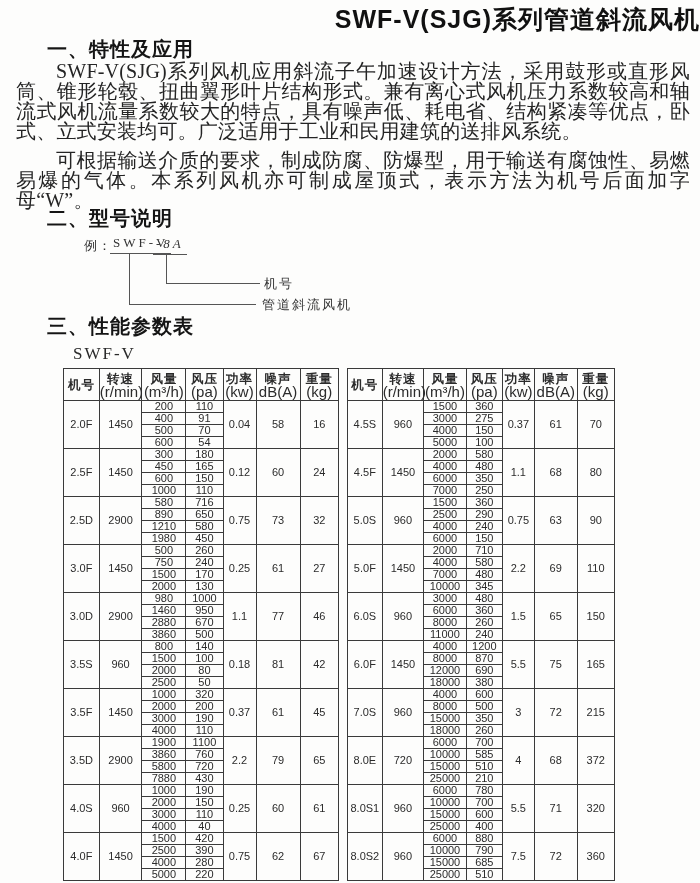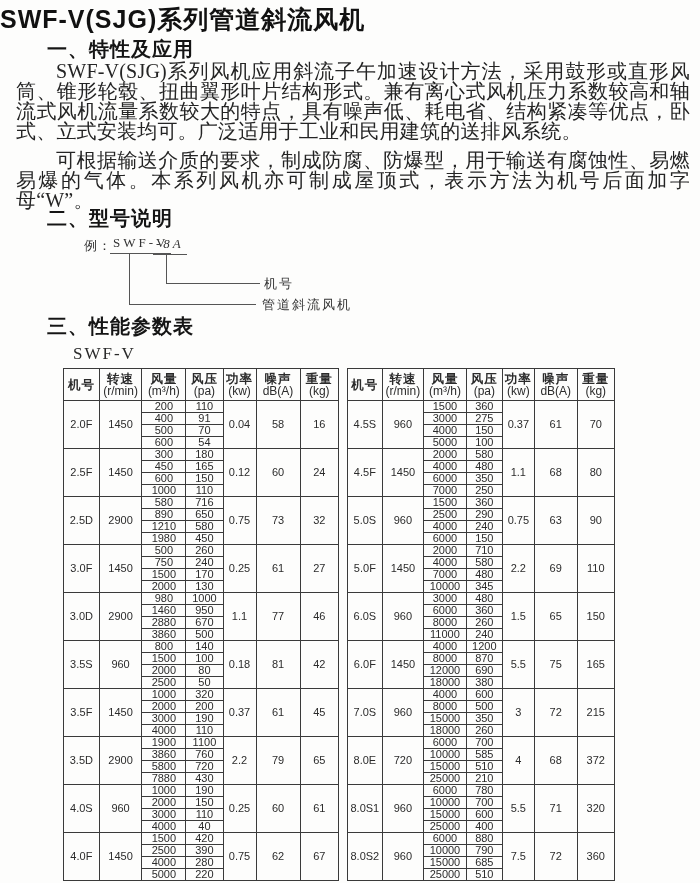--- a/index.html
+++ b/index.html
@@ -8,21 +8,21 @@
     position:relative;
     width:700px; height:883px;
     margin:0 auto;
     background:#fdfdfc;
     color:#222;
     font-family:"Liberation Serif","DejaVu Serif",serif;
     overflow:hidden;
   }
   .doc-title {
     position:absolute; top:3px; left:0; width:100%;
-    text-align:left;
+    text-align:right;
     font-family:"Liberation Sans","DejaVu Sans",sans-serif;
     font-weight:700; font-size:25px; letter-spacing:1px; color:#111;
   }
   .sec-heading {
     position:absolute; left:16px;
     font-family:"Liberation Sans","DejaVu Sans",sans-serif;
     font-weight:700; font-size:20px; letter-spacing:1px; color:#151515;margin-left:31px;
   }
   #heading-features { top:36px; }
   #heading-model { top:205px; }
@@ -63,21 +63,21 @@
   }
   #table-left { left:63px; width:276px; }
   #table-right { left:347px; width:268px; }
   .spec-table th, .spec-table td {
     border:1px solid #3a3a3a;
     text-align:center; vertical-align:middle;
     padding:0;
   }
   .spec-table th { font-weight:700; height:32px; }
   .spec-table th .lbl { font-size:12.5px; line-height:14px; letter-spacing:1px; }
-  .spec-table th .sub { font-size:12px; line-height:11px; font-weight:400; letter-spacing:0; }
+  .spec-table th .sub { font-size:15px; line-height:11px; font-weight:400; letter-spacing:0; }
   .spec-table td { font-size:11px; height:11px; line-height:11px; }
 </style>
 </head>
 <body>
 
 <div class="page">
 
   <div class="doc-title">SWF-V(SJG)系列管道斜流风机</div>
 
   <div class="sec-heading" id="heading-features">一、特性及应用</div>

